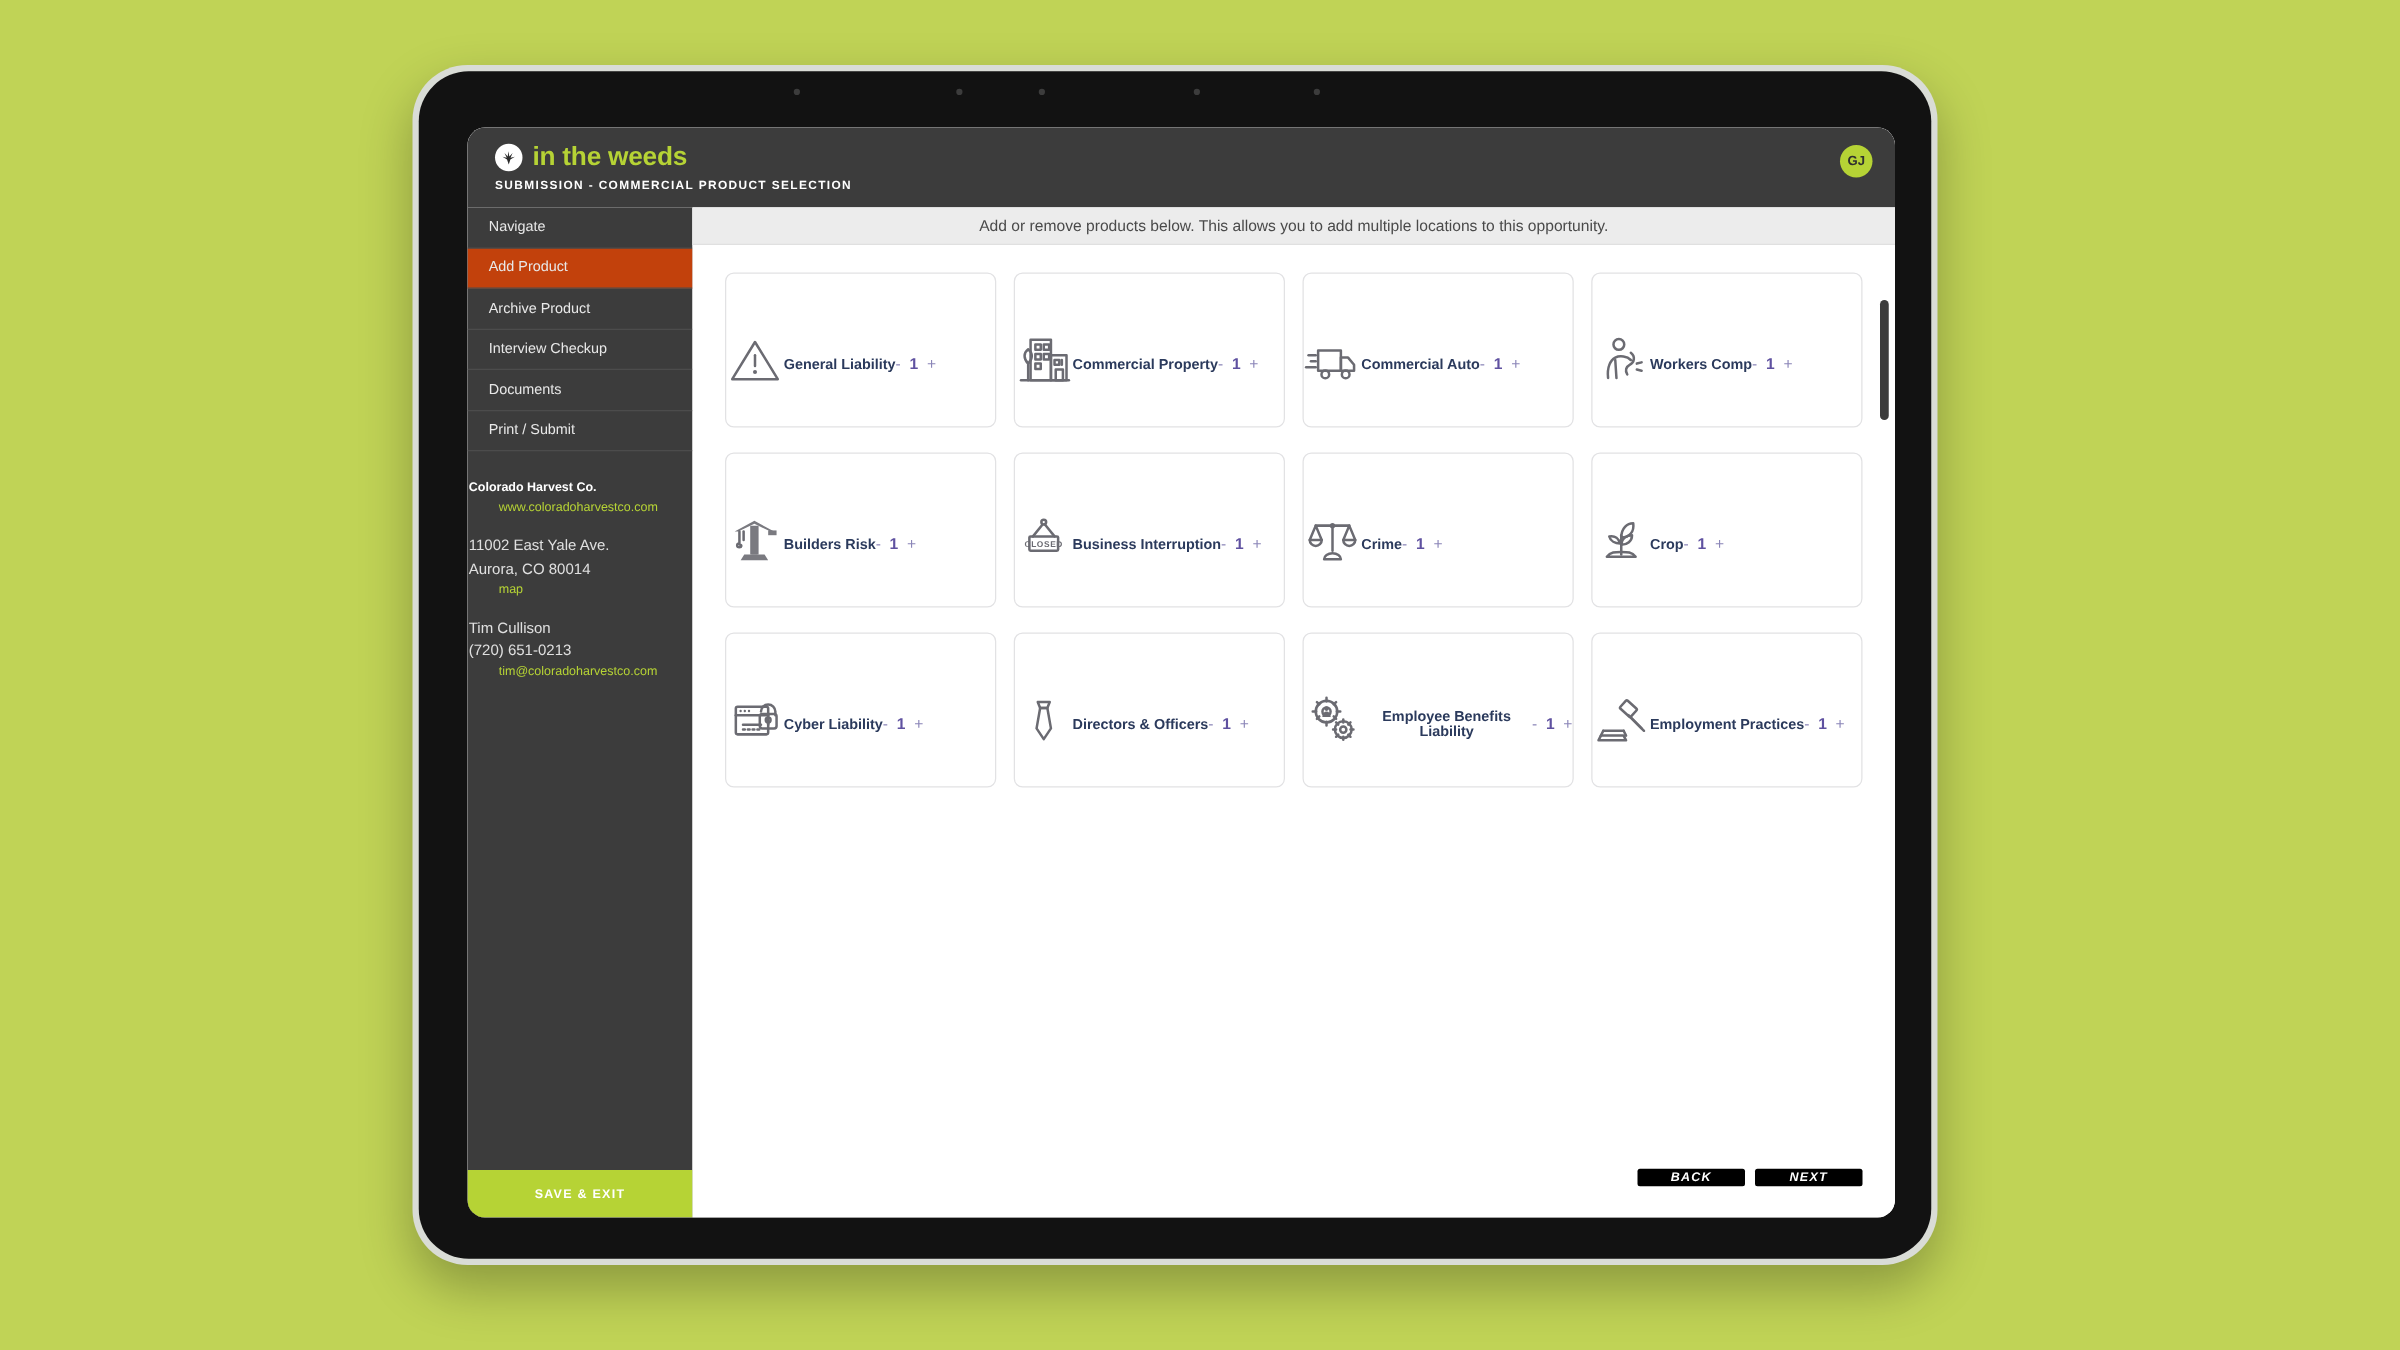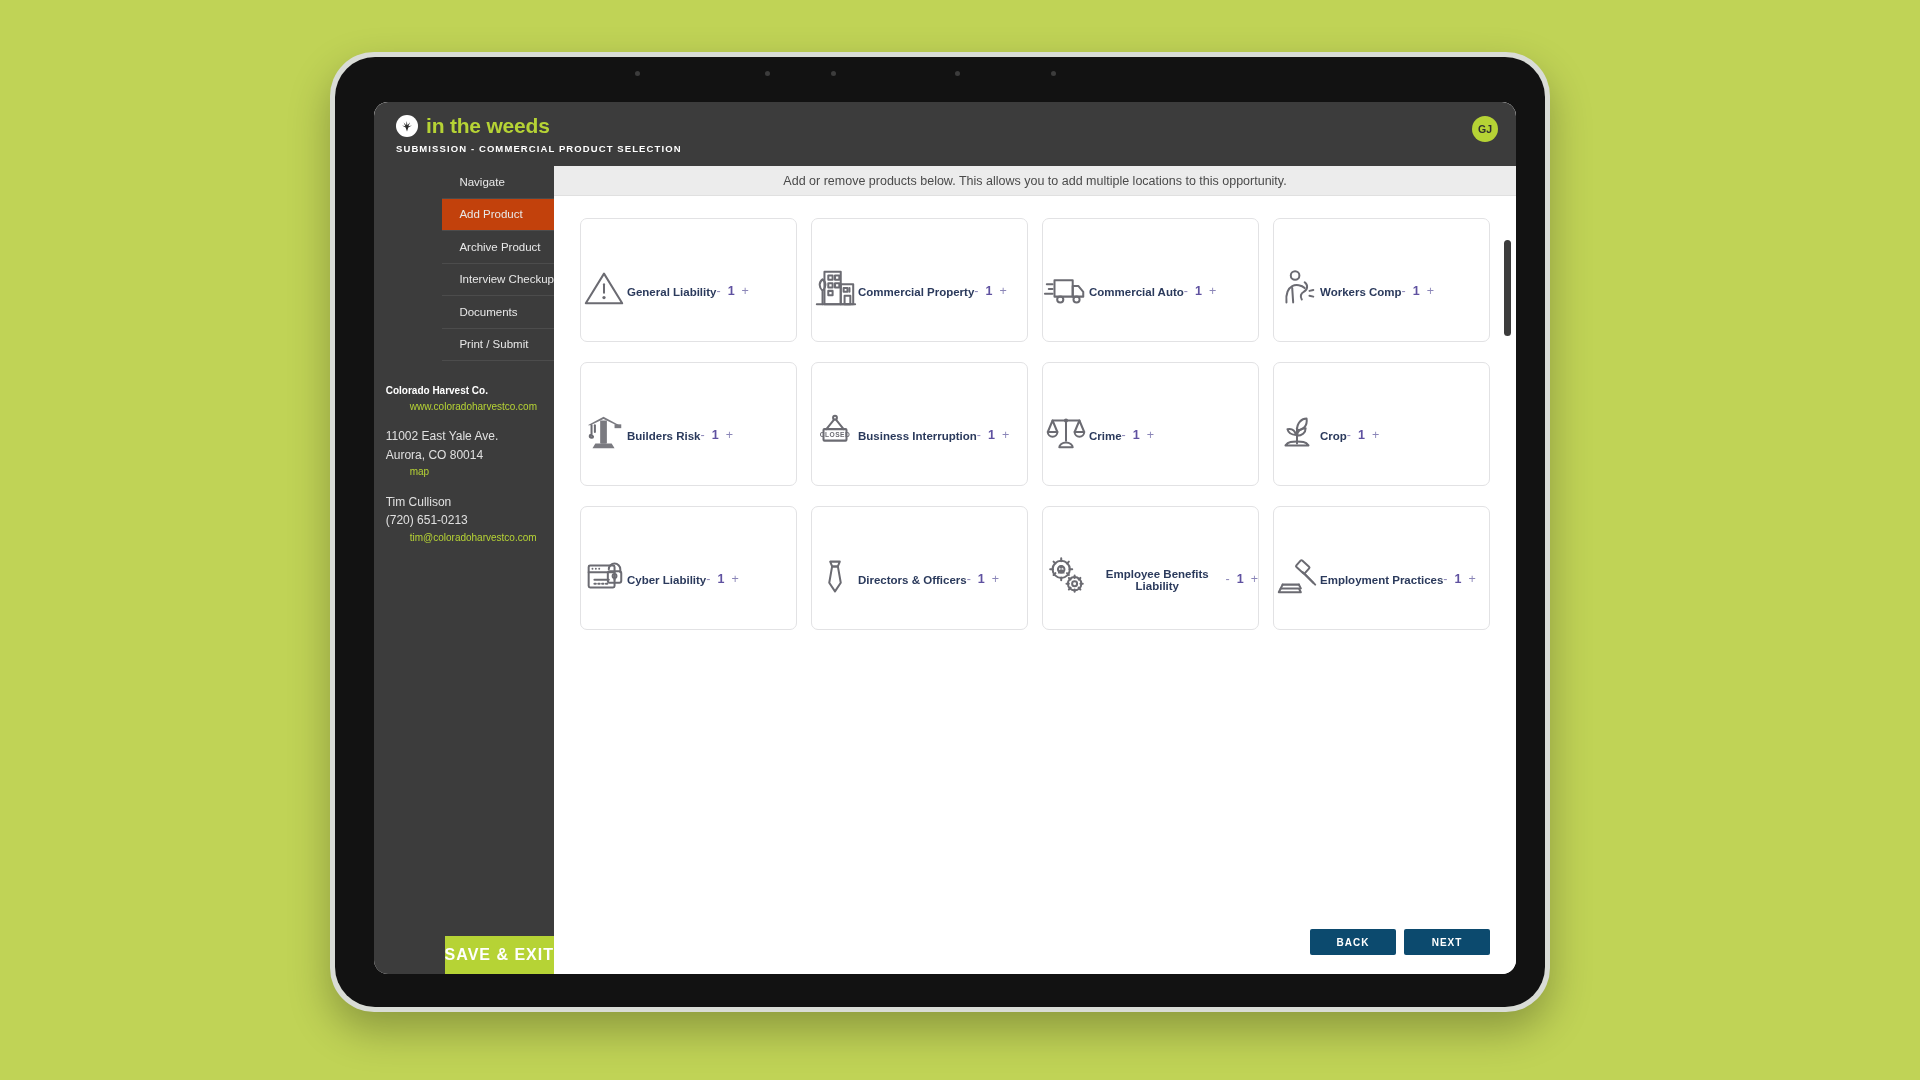--- a/index.html
+++ b/index.html
@@ -68,42 +68,41 @@
   }
 
   
   .app-body { position: relative; height: 808px; display: flex; }
 
   
   .sidebar {
     width: 180px; background: #3c3c3c;
     display: flex; flex-direction: column;
     position: relative;
-    align-items: flex-end;
   }
   .nav-list { padding-top: 0; }
   .nav-item {
     height: 32.5px; padding-left: 17px;
     display: flex; align-items: center;
     color: #e8e8e8; font-size: 11.5px;
     border-bottom: 1px solid #4c4c4c;
     cursor: pointer;
   }
   .nav-item.active { background: #c2410c; }
 
   .contact-block { padding: 22px 17px 0 1px; }
   .contact-name { color: #ffffff; font-size: 10px; font-weight: bold; line-height: 1.55; }
   .contact-link { color: #b6d335; font-size: 10px; line-height: 1.55; cursor: pointer; margin-left: 24px; }
   .contact-line { color: #e0e0e0; font-size: 12px; line-height: 1.55; }
   .contact-gap { height: 13px; }
 
   .save-exit {
     margin-top: auto;
     height: 38px; background: #b6d335;
-    color: #ffffff; font-size: 16px; font-weight: bold; letter-spacing: 1px;
+    color: #ffffff; font-size: 10px; font-weight: bold; letter-spacing: 1px;
     display: flex; align-items: center; justify-content: center;
     cursor: pointer;
   }
 
   
   .main { flex: 1; background: #ffffff; display: flex; flex-direction: column; position: relative; }
   .instruction-bar {
     height: 30px; background: #ececec;
     display: flex; align-items: center; justify-content: center;
     color: #4a4a4a; font-size: 12.5px;
@@ -142,26 +141,27 @@
     width: 7px; height: 96px;
     background: #3c3c3c; border-radius: 4px;
     cursor: pointer;
   }
 
   .main-footer {
     height: 64px; display: flex; align-items: center; justify-content: flex-end;
     padding-right: 26px; gap: 8px;
   }
   .nav-btn {
-    width: 86px; height: 26px;
-    background: #0c4a6e; color: #ffffff;
+    width: 86px; height: 14px;
+    background: #000000; color: #ffffff;
     font-size: 10px; font-weight: bold; letter-spacing: 1px;
     display: flex; align-items: center; justify-content: center;
     border: none; border-radius: 2px; cursor: pointer;
     font-family: "Liberation Sans", sans-serif;
+    font-style: italic;
   }
 </style>
 </head>
 <body>
 
 <div class="tablet-outer">
   <div class="tablet-bezel">
     <div class="cam-dots">
       <i style="left:0"></i>
         <i style="left:130px"></i>

